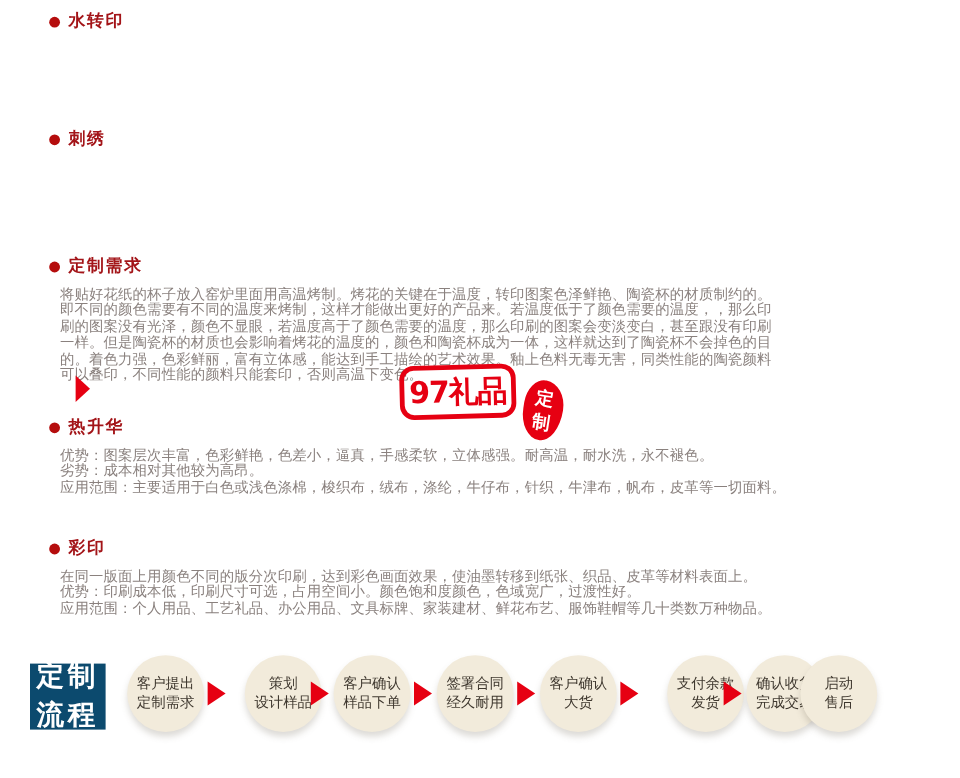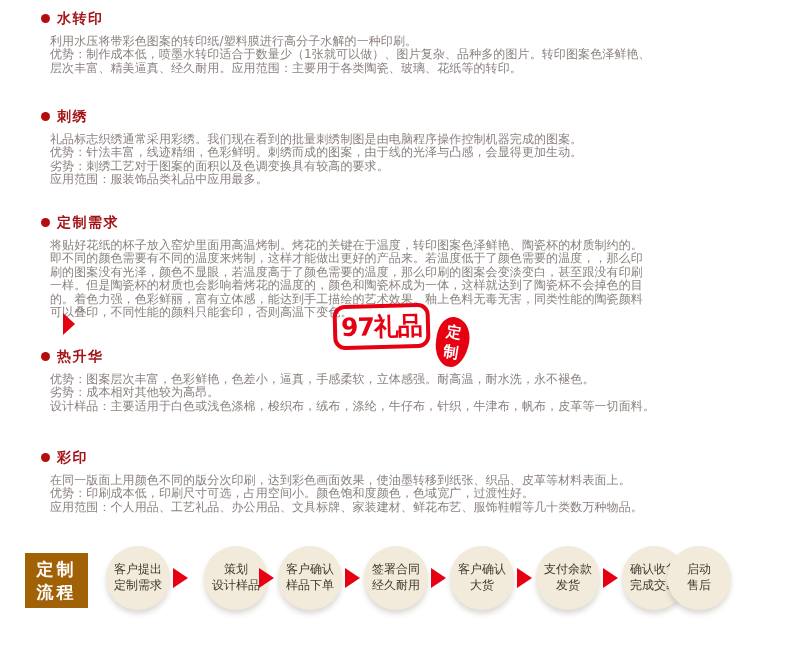--- a/index.html
+++ b/index.html
@@ -37,74 +37,67 @@
     position:absolute; left:436px; top:317px; width:33px; height:50px;
     background:#e60012;
     border-radius:46% 54% 48% 52% / 42% 46% 56% 50%;
     color:#ffffff; font-size:15px; font-weight:bold; line-height:1.35;
     display:flex; align-items:center; justify-content:center; text-align:center;
     white-space:pre-line; transform:rotate(9deg);
   }
   
   .flow-label {
     position:absolute; left:25px; top:553px; width:63px; height:55px;
-    background:#a16207; color:#ffffff;
+    background:#0c4a6e; color:#ffffff;
     display:flex; align-items:center; justify-content:center; text-align:center;
-    font-size:17px; font-weight:bold; letter-spacing:3px; line-height:1.35;
+    font-size:23px; font-weight:bold; letter-spacing:3px; line-height:1.35;
     white-space:pre-line;
   }
   .flow-label-tip {
     position:absolute; left:63px; top:50%; transform:translateY(-50%);
     width:0; height:0;
     border-left:12px solid #e60012;
     border-top:11px solid transparent;
     border-bottom:11px solid transparent;
   }
   .step {
     position:absolute; top:546px; width:64px; height:64px; border-radius:50%;
     background:#f2ebdb;
     display:flex; align-items:center; justify-content:center; text-align:center;
     font-size:12px; font-weight:normal; color:#3f382f; line-height:1.3;
     white-space:pre-line;
     box-shadow:0 4px 5px rgba(120,110,95,0.25);
   }
   .s0{left:106px}.s1{left:204px}.s2{left:278px}.s3{left:364px}
-  .s4{left:450px}.s5{left:536px}.s6{left:622px}.s7{left:667px}
+  .s4{left:450px}.s5{left:556px}.s6{left:622px}.s7{left:667px}
   .step-arrow {
     position:absolute; top:568px; width:0; height:0;
     border-left:15px solid #e60012;
     border-top:10px solid transparent;
     border-bottom:10px solid transparent;
   }
   .a0{left:173px}.a1{left:259px}.a2{left:345px}.a3{left:431px}
   .a4{left:517px}.a5{left:603px}.a6{left:689px}
   .t0{top:10px}.t1{top:108px}.t2{top:214px}.t3{top:348px}.t4{top:449px}
 </style>
 </head>
 <body>
 
 <div class="section t0">
   <div class="sec-header">
     <span class="bullet"></span>
     <span class="sec-title">水转印</span>
   </div>
-  <div class="sec-body">利用水压将带彩色图案的转印纸/塑料膜进行高分子水解的一种印刷。
-优势：制作成本低，喷墨水转印适合于数量少（1张就可以做）、图片复杂、品种多的图片。转印图案色泽鲜艳、
-层次丰富、精美逼真、经久耐用。应用范围：主要用于各类陶瓷、玻璃、花纸等的转印。</div>
 </div>
 
 <div class="section t1">
   <div class="sec-header">
     <span class="bullet"></span>
     <span class="sec-title">刺绣</span>
   </div>
-  <div class="sec-body">礼品标志织绣通常采用彩绣。我们现在看到的批量刺绣制图是由电脑程序操作控制机器完成的图案。
-优势：针法丰富，线迹精细，色彩鲜明。刺绣而成的图案，由于线的光泽与凸感，会显得更加生动。
-劣势：刺绣工艺对于图案的面积以及色调变换具有较高的要求。
-应用范围：服装饰品类礼品中应用最多。</div>
 </div>
 
 <div class="section t2">
   <div class="sec-header">
     <span class="bullet"></span>
     <span class="sec-title">定制需求</span>
   </div>
   <div class="sec-body">将贴好花纸的杯子放入窑炉里面用高温烤制。烤花的关键在于温度，转印图案色泽鲜艳、陶瓷杯的材质制约的。
 即不同的颜色需要有不同的温度来烤制，这样才能做出更好的产品来。若温度低于了颜色需要的温度，，那么印
 刷的图案没有光泽，颜色不显眼，若温度高于了颜色需要的温度，那么印刷的图案会变淡变白，甚至跟没有印刷
@@ -113,21 +106,21 @@
 可以叠印，不同性能的颜料只能套印，否则高温下变色。</div>
 </div>
 
 <div class="section t3">
   <div class="sec-header">
     <span class="bullet"></span>
     <span class="sec-title">热升华</span>
   </div>
   <div class="sec-body">优势：图案层次丰富，色彩鲜艳，色差小，逼真，手感柔软，立体感强。耐高温，耐水洗，永不褪色。
 劣势：成本相对其他较为高昂。
-设计样品：主要适用于白色或浅色涤棉，梭织布，绒布，涤纶，牛仔布，针织，牛津布，帆布，皮革等一切面料。</div>
+应用范围：主要适用于白色或浅色涤棉，梭织布，绒布，涤纶，牛仔布，针织，牛津布，帆布，皮革等一切面料。</div>
 </div>
 
 <div class="section t4">
   <div class="sec-header">
     <span class="bullet"></span>
     <span class="sec-title">彩印</span>
   </div>
   <div class="sec-body">在同一版面上用颜色不同的版分次印刷，达到彩色画面效果，使油墨转移到纸张、织品、皮革等材料表面上。
 优势：印刷成本低，印刷尺寸可选，占用空间小。颜色饱和度颜色，色域宽广，过渡性好。
 应用范围：个人用品、工艺礼品、办公用品、文具标牌、家装建材、鲜花布艺、服饰鞋帽等几十类数万种物品。</div>

